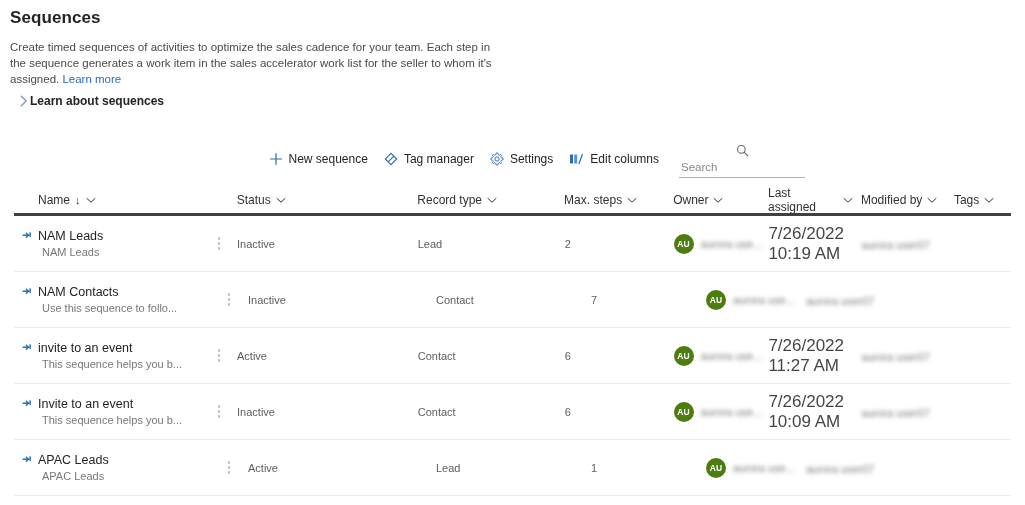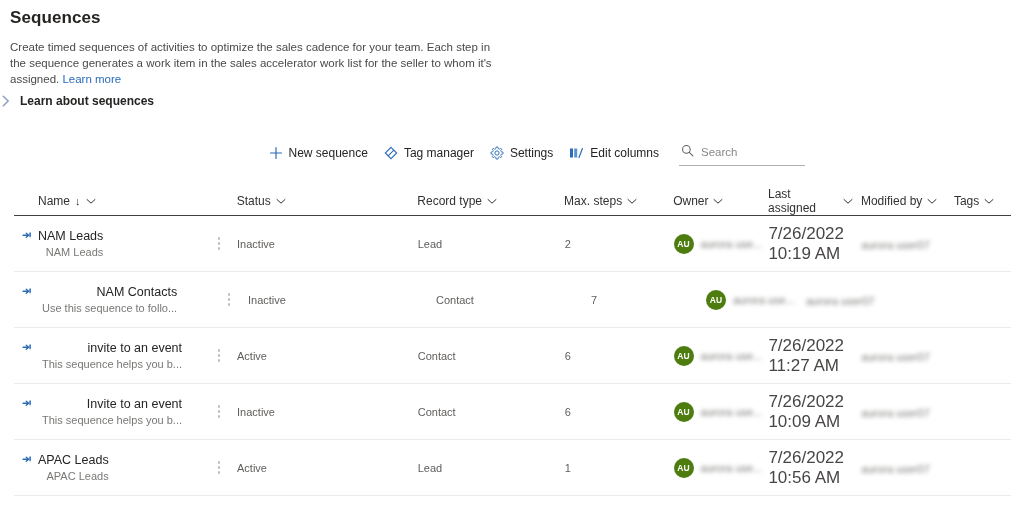--- a/index.html
+++ b/index.html
@@ -21,68 +21,69 @@
     letter-spacing: .1px;
   }
   .page-desc {
     position: absolute; left: 10px; top: 39px; width: 495px;
     font-size: 11.5px; line-height: 16px; color: #4a4a48;
   }
   .page-desc .link { color: #2b6cb8; text-decoration: none; }
 
   
   .expander {
-    position: absolute; left: 0; top: 94px;
-    display: flex; align-items: flex-end; gap: 8px;
+    position: absolute; left: 18px; top: 94px;
+    display: flex; align-items: flex-end; 
     cursor: pointer;
   }
   .expander .chev { width: 12px; height: 14px; display:block; }
   .expander .exp-label {
     font-size: 12px; font-weight: 700; color: #252423;
   }
 
   
   .cmdbar {
     position: absolute; right: 14px; top: 140px;
     display: flex; align-items: center; gap: 0px;
   }
   .cmd {
     display: flex; align-items: center; gap: 6px;
     padding: 3px 8px; cursor: pointer; white-space: nowrap;
     font-size: 12px; color: #252423;
   }
   .cmd svg { display:block; }
 
   .searchbox {
-    display: flex; align-items: center; gap: 7px;
+    display: flex; align-items: center; 
     margin-left: 12px;
     width: 126px;
     border-bottom: 1px solid #b3b0ad;
     padding: 3px 1px 4px 2px;
+    flex-direction: column;
   }
   .searchbox input {
     border: 0; outline: 0; background: transparent;
     font-family: "Liberation Sans", sans-serif;
     font-size: 11.5px; color: #605e5c; width: 100%;
     padding: 0;
   }
   .searchbox input::placeholder { color: #8a8886; }
 
   
   .grid {
     position: absolute; left: 14px; top: 186px;
     width: 997px;
   }
   .row {
     display: flex; align-items: center;
     border-bottom: 1px solid #edebe9;
   }
   .head-row {
     height: 30px;
-    border-bottom: 1px solid #404040;
+    border-bottom: 3px solid #404040;
     color: #323130;
   }
   .th {
     display: flex; align-items: center; gap: 5px;
     font-size: 12px; color: #323130; cursor: pointer;
     padding-right: 8px; user-select: none;
   }
   .sort-arrow { font-size: 11px; color: #323130; }
 
   .data-row { height: 56px; }
@@ -91,21 +92,21 @@
   .c-name  { width: 196px; }
   .c-menu  { width: 38px; }
   .c-status{ width: 140px; }
   .c-type  { width: 155px; margin-left: 48px; }
   .c-steps { width: 115px; }
   .c-owner { width: 100px; }
   .c-mod   { width: 98px; }
   .c-modby { width: 98px; }
   .c-tags  { width: 60px; }
 
-  .name-cell { display: flex; align-items: flex-start; gap: 0px; padding-left: 24px; position: relative; text-align: right; }
+  .name-cell { display: flex; align-items: flex-start; gap: 0px; padding-left: 24px; position: relative; }
   .seq-icon { position: absolute; left: 8px; top: 2px; }
   .name-text { display: flex; flex-direction: column; gap: 3px; }
   .name-primary { font-size: 12.5px; color: #252423; cursor: pointer; }
   .name-sub { font-size: 11px; color: #7a7876; padding-left: 4px; }
 
   .dots {
     display: flex; flex-direction: column; align-items: center; gap: 2.5px;
     cursor: pointer; padding: 4px 6px; opacity: .55;
   }
   .dots span { width: 2.5px; height: 2.5px; border-radius: 50%; background: #8a8886; display:block; }
@@ -463,21 +464,20 @@
 
     <div class="c-status cell-txt">Active</div>
     <div class="c-type cell-txt">Lead</div>
     <div class="c-steps cell-txt">1</div>
 
     <div class="c-owner owner-cell">
       <span class="avatar">AU</span>
       <span class="blurred">aurora use...</span>
     </div>
 
-    <div class="c-mod cell-date">7/26/2022 10:56 AM</div>
 
     <div class="c-modby">
       <span class="blurred small">aurora user07</span>
     </div>
 
     <div class="c-tags cell-txt"></div>
   </div>
 </div>
   </div>
 </div>

